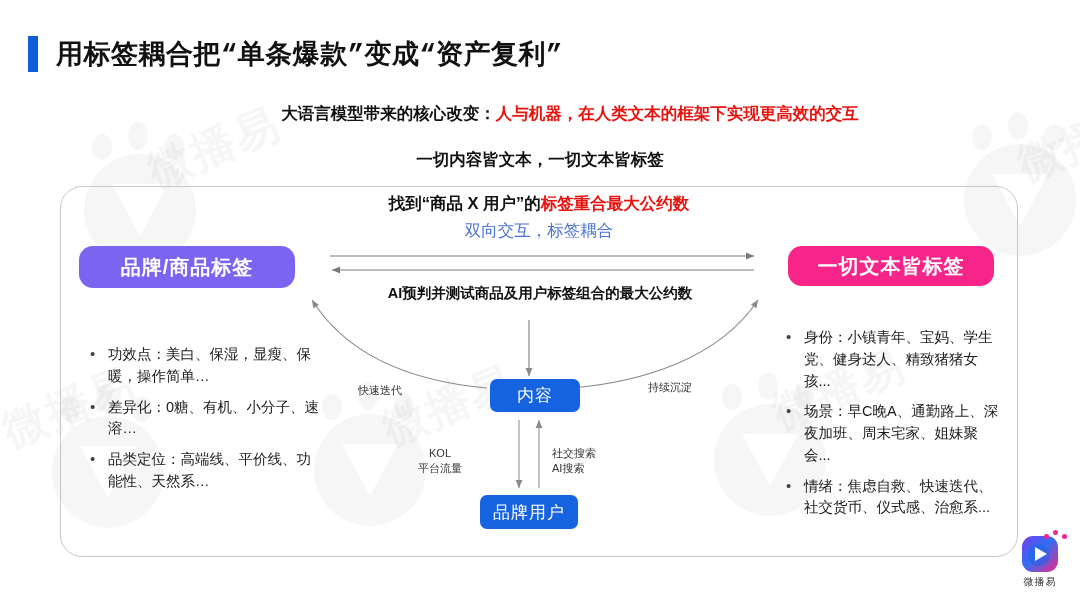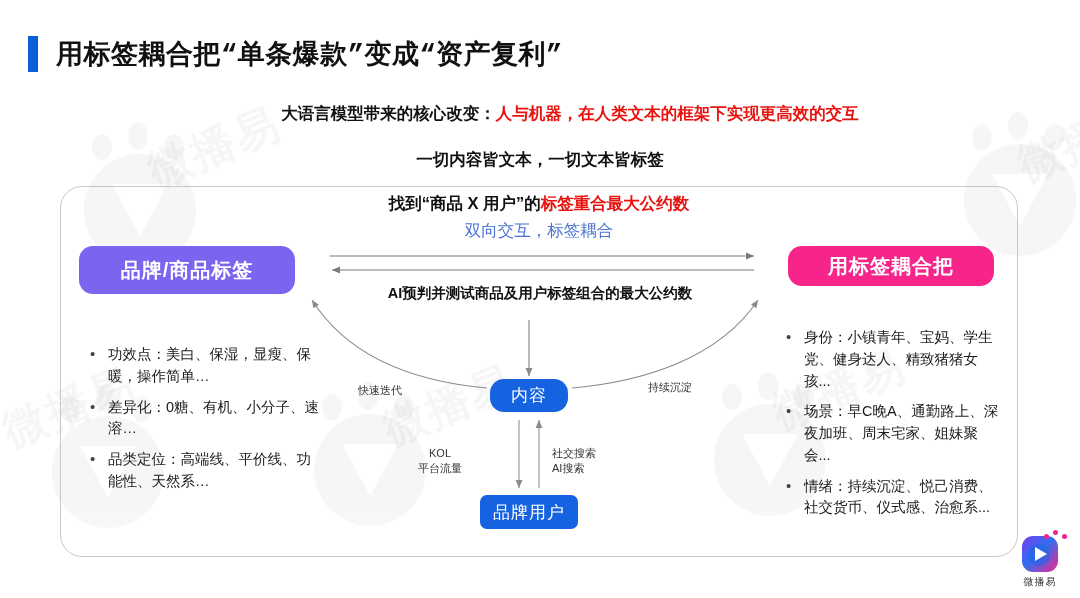--- a/index.html
+++ b/index.html
@@ -152,21 +152,21 @@
     border-radius: 14px;
     color: #ffffff;
     font-size: 20px;
     font-weight: bold;
     letter-spacing: 1px;
   }
   .pill-left {
     left: 79px;
     top: 246px;
     width: 216px;
-    height: 48px;
+    height: 42px;
     background: #7b64f0;
   }
   .pill-right {
     left: 788px;
     top: 246px;
     width: 206px;
     height: 40px;
     background: #f7258a;
   }
 
@@ -228,23 +228,22 @@
     justify-content: center;
     background: #1563e0;
     color: #ffffff;
     border-radius: 7px;
     font-size: 17px;
     letter-spacing: 1px;
   }
   .box-content {
     left: 490px;
     top: 379px;
-    width: 78px;
+    width: 90px;
     height: 33px;
-    border-radius: 14px;
   }
   .box-brand {
     left: 480px;
     top: 495px;
     width: 98px;
     height: 34px;
   }
 
   .lbl {
     position: absolute;
@@ -362,35 +361,35 @@
 <div class="sub2">一切内容皆文本，一切文本皆标签</div>
 
 <div class="card"></div>
 
 <div class="card-head1">
   <span class="black">找到“商品 X 用户”的</span><span class="red">标签重合最大公约数</span>
 </div>
 <div class="card-head2">双向交互，标签耦合</div>
 
 <div class="pill pill-left">品牌/商品标签</div>
-<div class="pill pill-right">用标签耦合把</div>
+<div class="pill pill-right">一切文本皆标签</div>
 
 <div class="bullets bullets-left">
   <ul>
     <li>功效点：美白、保湿，显瘦、保暖，操作简单…</li>
     <li>差异化：0糖、有机、小分子、速溶…</li>
     <li>品类定位：高端线、平价线、功能性、天然系…</li>
   </ul>
 </div>
 
 <div class="bullets bullets-right">
   <ul>
     <li>身份：小镇青年、宝妈、学生党、健身达人、精致猪猪女孩...</li>
     <li>场景：早C晚A、通勤路上、深夜加班、周末宅家、姐妹聚会...</li>
-    <li>情绪：持续沉淀、悦己消费、社交货币、仪式感、治愈系...</li>
+    <li>情绪：焦虑自救、快速迭代、社交货币、仪式感、治愈系...</li>
   </ul>
 </div>
 
 <svg class="diagram" viewBox="0 0 1080 598">
   <defs>
     <marker id="ah" markerWidth="9" markerHeight="9" refX="7" refY="3" orient="auto">
       <path d="M0,0 L7,3 L0,6 z" fill="#7a7a7a"></path>
     </marker>
     <marker id="ah-sm" markerWidth="9" markerHeight="9" refX="7" refY="3" orient="auto">
       <path d="M0,0 L7,3 L0,6 z" fill="#8a8a8a"></path>

